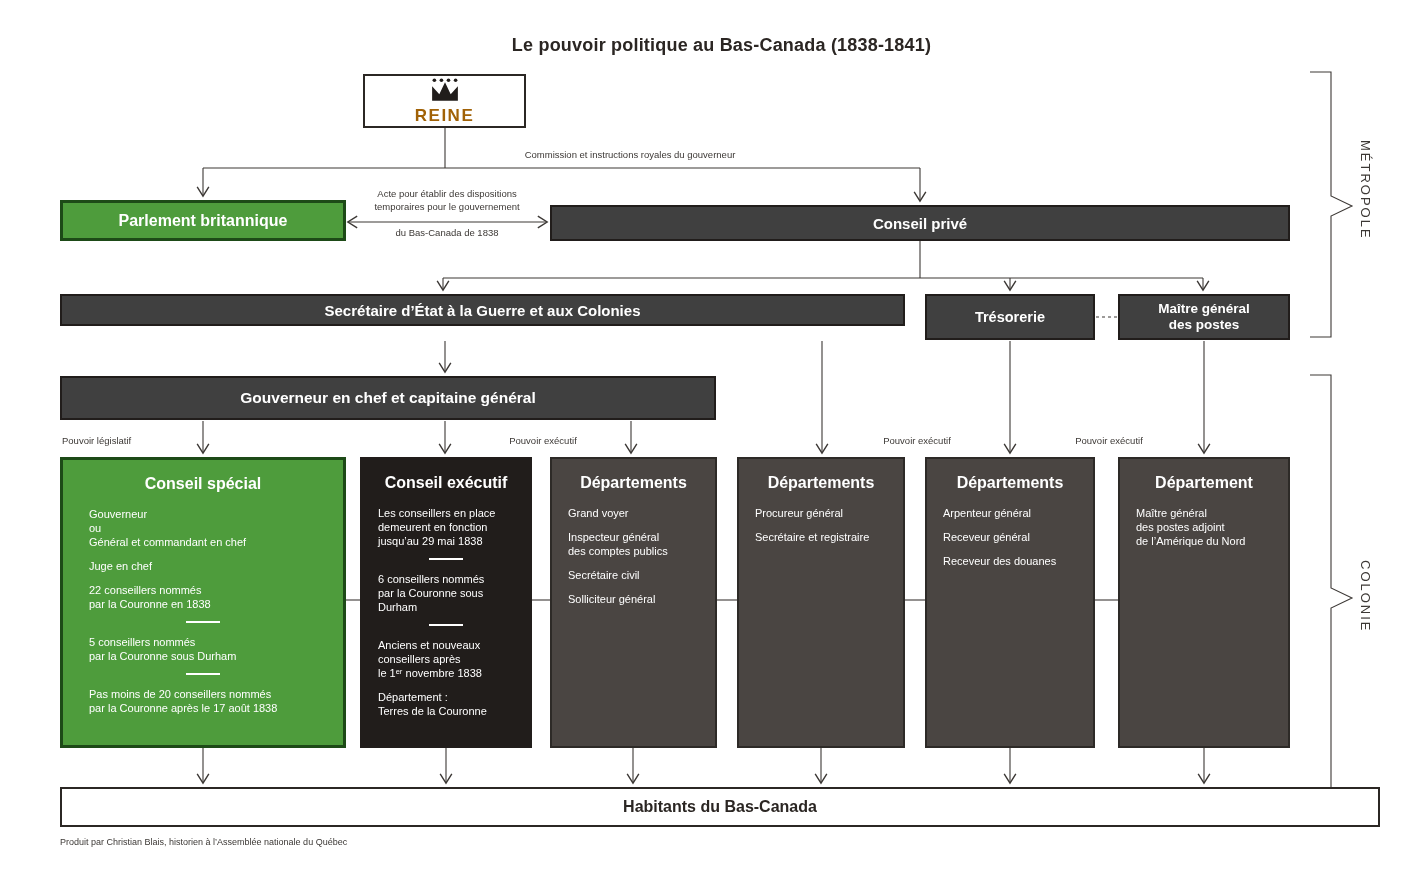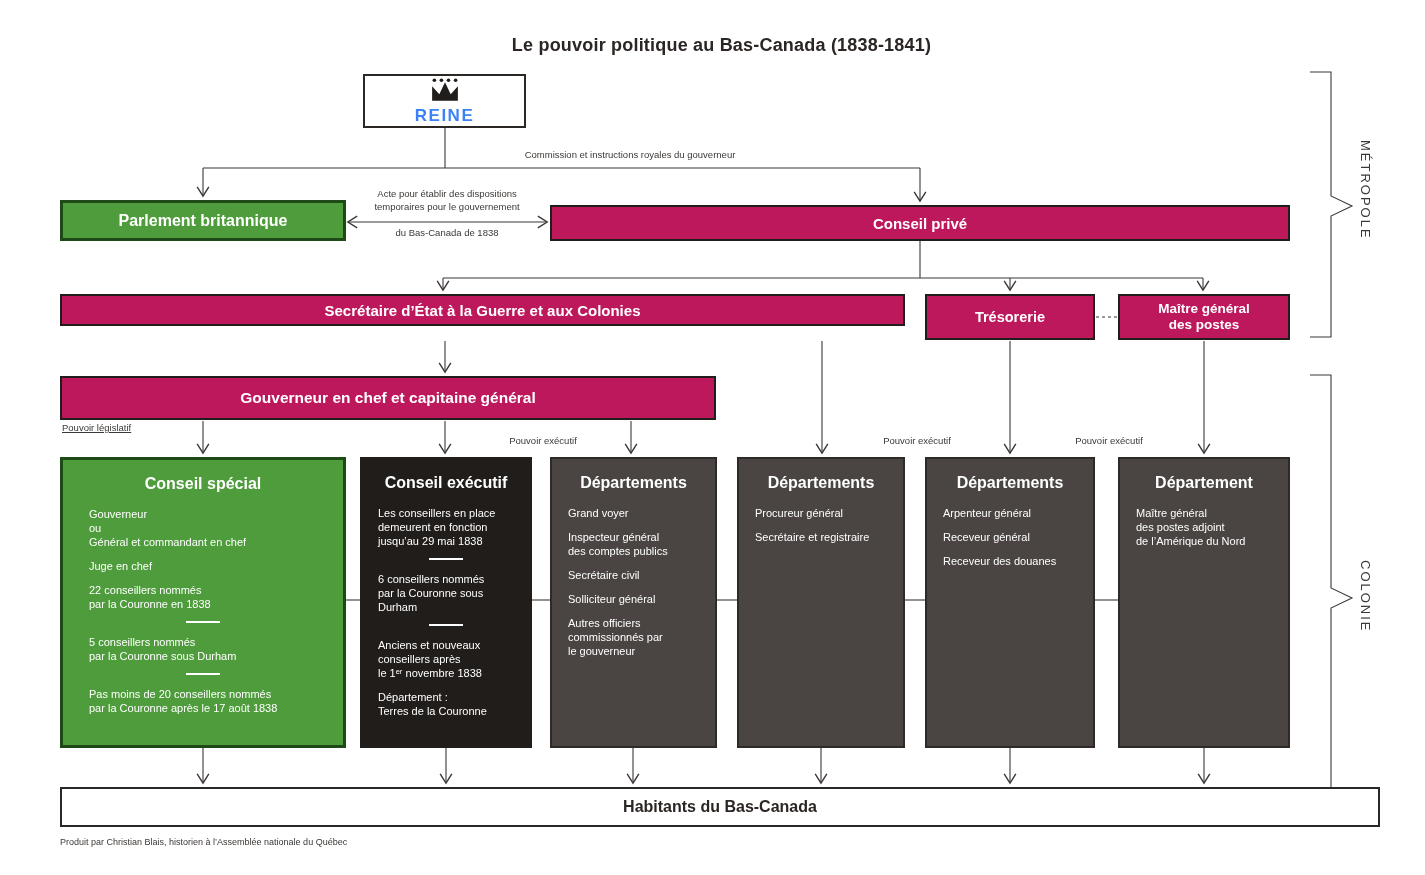--- a/index.html
+++ b/index.html
@@ -7,27 +7,27 @@
     position:relative;width:1425px;height:875px;background:#ffffff;overflow:hidden;
     font-family:"Liberation Sans", sans-serif;color:#2b2623;
   }
   .title{
     position:absolute;top:30px;left:4px;width:100%;text-align:center;margin:5px;
     font-size:18px;font-weight:bold;color:#2b2623;letter-spacing:.2px;
   }
   svg.wires{position:absolute;top:0;left:0;z-index:1;}
   .box{position:absolute;z-index:2;display:flex;align-items:center;justify-content:center;
        box-sizing:border-box;text-align:center;}
-  .dark{background:#be185d;border:2px solid #211d1b;color:#fff;}
+  .dark{background:#404040;border:2px solid #211d1b;color:#fff;}
   .gray{background:#4a4542;border:2px solid #2d2a27;color:#fff;}
   .green{background:#4e9c3c;border:3px solid #1d4a17;color:#fff;}
   .white{background:#ffffff;border:2px solid #2b2724;color:#2b2623;}
   .box .lbl{font-weight:bold;}
   .reine{flex-direction:column;justify-content:center;gap:3px;padding-top:2px;}
-  .reine .lbl{font-size:17px;letter-spacing:1.5px;color:#3b82f6;}
+  .reine .lbl{font-size:17px;letter-spacing:1.5px;color:#a16207;}
   .two-line{white-space:pre-line;line-height:1.15;}
   .col{position:absolute;z-index:2;box-sizing:border-box;color:#fff;}
   .col-title{margin-top:15px;text-align:center;font-weight:bold;font-size:16px;}
   .col-body{margin-top:14px;font-size:11px;line-height:14px;}
   .pad-wide{padding:0 26px;}
   .pad-narrow{padding:0 16px;}
   .block{white-space:pre-line;margin-bottom:10px;}
   .block .bold{font-weight:normal;}
   .divider{width:34px;border-top:2px solid #ffffff;margin:5px auto 12px auto;}
   .small-label{position:absolute;z-index:3;font-size:9.5px;color:#3c3835;white-space:nowrap;}
@@ -172,23 +172,20 @@
   </div>
 
   <div class="col gray" style="left:550px;top:457px;width:167px;height:291px;background:#4a4542;border:2px solid #2d2a27;">
     <div class="col-title">Départements</div>
     <div class="col-body pad-narrow">
         <div class="block">Grand voyer</div>
         <div class="block">Inspecteur général
 des comptes publics</div>
         <div class="block">Secrétaire civil</div>
         <div class="block">Solliciteur général</div>
-        <div class="block">Autres officiers
-commissionnés par
-le gouverneur</div>
       </div>
   </div>
 
   <div class="col gray" style="left:737px;top:457px;width:168px;height:291px;background:#4a4542;border:2px solid #2d2a27;">
     <div class="col-title">Départements</div>
     <div class="col-body pad-narrow">
         <div class="block">Procureur général</div>
         <div class="block">Secrétaire et registraire</div>
       </div>
   </div>
@@ -214,21 +211,21 @@
   <div class="box white" style="left:60px;top:787px;width:1320px;height:40px;">
     <span class="lbl" style="font-size:16px;">Habitants du Bas-Canada</span>
   </div>
 
   <div class="small-label centerx" style="left:630px;top:149px;">Commission et instructions royales du gouverneur</div>
 
   <div class="small-label centerx" style="left:447px;top:188px;">Acte pour établir des dispositions</div>
   <div class="small-label centerx" style="left:447px;top:201px;">temporaires pour le gouvernement</div>
   <div class="small-label centerx" style="left:447px;top:227px;">du Bas-Canada de 1838</div>
 
-  <div class="small-label" style="left:62px;top:422px;text-decoration:underline;">Pouvoir législatif</div>
+  <div class="small-label" style="left:62px;top:435px;">Pouvoir législatif</div>
   <div class="small-label centerx" style="left:543px;top:435px;">Pouvoir exécutif</div>
   <div class="small-label centerx" style="left:917px;top:435px;">Pouvoir exécutif</div>
   <div class="small-label centerx" style="left:1109px;top:435px;">Pouvoir exécutif</div>
 
   <div class="side-label" style="left:1358px;top:140px;">MÉTROPOLE</div>
   <div class="side-label" style="left:1358px;top:560px;">COLONIE</div>
 
   <div class="footer">Produit par Christian Blais, historien à l’Assemblée nationale du Québec</div>
 
 </div>

